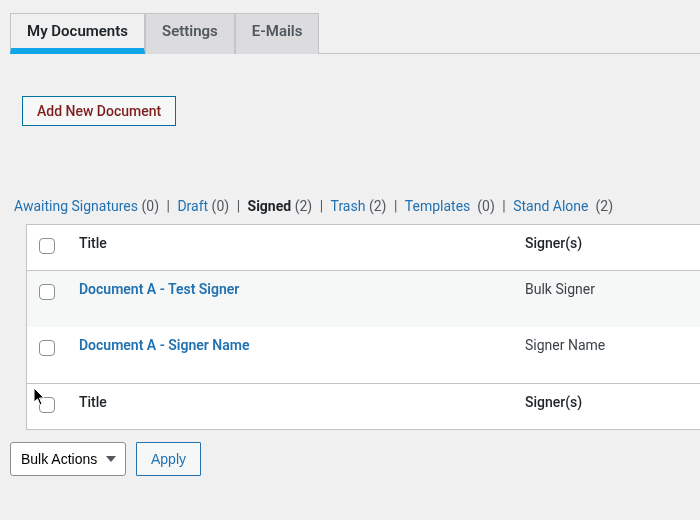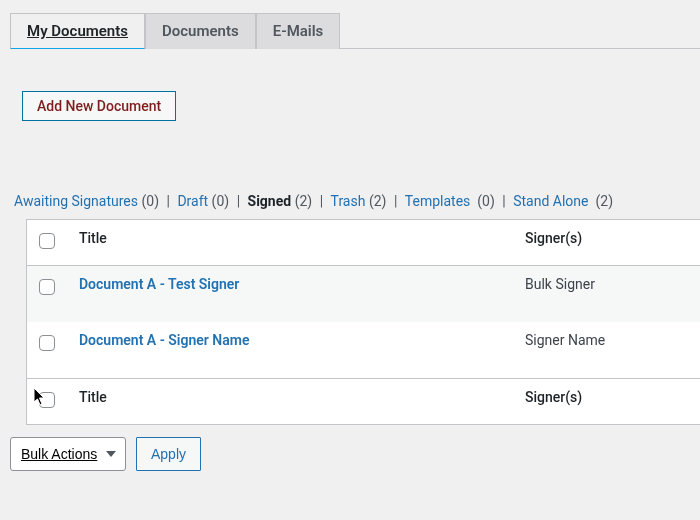--- a/index.html
+++ b/index.html
@@ -1,20 +1,20 @@
 <!DOCTYPE html>
 <html><head>
 <meta charset="utf-8">
 <style>
   html,body{margin:0;padding:0;font-family:-apple-system,BlinkMacSystemFont,"Segoe UI",Roboto,sans-serif;font-size:14px;color:#1d2327;background:#f0f0f1;}
   .page{width:700px;height:520px;background:#f0f0f1;box-sizing:border-box;padding:0;position:relative;}
   
   .tabs{display:flex;border-bottom:1px solid #c3c4c7;margin:0 0 0 10px;padding-top:12px;}
   .tab{padding:8px 16px;border:1px solid #c3c4c7;border-bottom:none;background:#dcdcde;color:#50575e;cursor:pointer;margin-right:0;font-size:15px;font-weight:600;position:relative;top:1px;}
-  .tab.active{background:#f0f0f1;color:#1d2327;border-bottom:1px solid #0ea5e9;text-decoration:underline;}
+  .tab.active{background:#f0f0f1;color:#1d2327;border-bottom:6px solid #0ea5e9;}
   
   .add-btn-wrap{padding:42px 0 28px 22px;}
   .add-btn{display:inline-block;padding:6px 14px;border:1px solid #0071a1;color:#7f1d1d;background:#f6f7f7;font-size:14px;font-weight:500;cursor:pointer;}
   
   .filters{padding:0 14px 10px 14px;font-size:14px;margin-top:44px;}
   .filters a{color:#2271b1;text-decoration:none;}
   .filters .sep{color:#50575e;margin:0 4px;}
   .filters .count{color:#50575e;}
   .filters .current{font-weight:700;color:#1d2327;}
   
@@ -25,36 +25,36 @@
   .tbl .cb-col{width:28px;}
   .tbl .title-col{width:430px;}
   .tbl tbody tr td{border:none;}
   .tbl tbody tr.row-alt{background:#f6f7f7;}
   .tbl tbody td.title a{color:#2271b1;font-weight:600;text-decoration:none;}
   .tbl tbody td.signers{color:#3c434a;}
   .tbl tbody tr{height:56px;}
   input[type=checkbox]{width:16px;height:16px;border:1px solid #8c8f94;border-radius:4px;appearance:none;background:#fff;cursor:pointer;display:inline-block;}
   
   .bulk{padding:12px 0 0 10px;display:flex;gap:10px;align-items:center;}
-  .bulk select{height:34px;border:1px solid #8c8f94;border-radius:3px;background:#fff;padding:0 26px 0 10px;font-size:14px;appearance:none;text-decoration:underline;}
+  .bulk select{height:34px;border:1px solid #8c8f94;border-radius:3px;background:#fff;padding:0 26px 0 10px;font-size:14px;appearance:none;}
   .select-wrap{position:relative;display:inline-block;}
   .select-wrap::after{content:"";position:absolute;right:10px;top:50%;width:0;height:0;border-left:5px solid transparent;border-right:5px solid transparent;border-top:6px solid #50575e;transform:translateY(-50%);pointer-events:none;}
   .apply-btn{height:34px;padding:0 14px;border:1px solid #2271b1;color:#2271b1;background:#f6f7f7;font-size:14px;border-radius:1px;cursor:pointer;}
   
   .cursor{position:absolute;left:34px;top:388px;pointer-events:none;}
   .cursor svg{display:block;}
 </style>
 </head>
 <body>
 
 <div class="page">
 
   <div class="tabs">
     <div class="tab active">My Documents</div>
-    <div class="tab">Documents</div>
+    <div class="tab">Settings</div>
     <div class="tab">E-Mails</div>
   </div>
 
   <div class="add-btn-wrap">
     <span class="add-btn">Add New Document</span>
   </div>
 
   <div class="filters">
     <a href="#">Awaiting Signatures</a>
     <span class="count">(0)</span>

